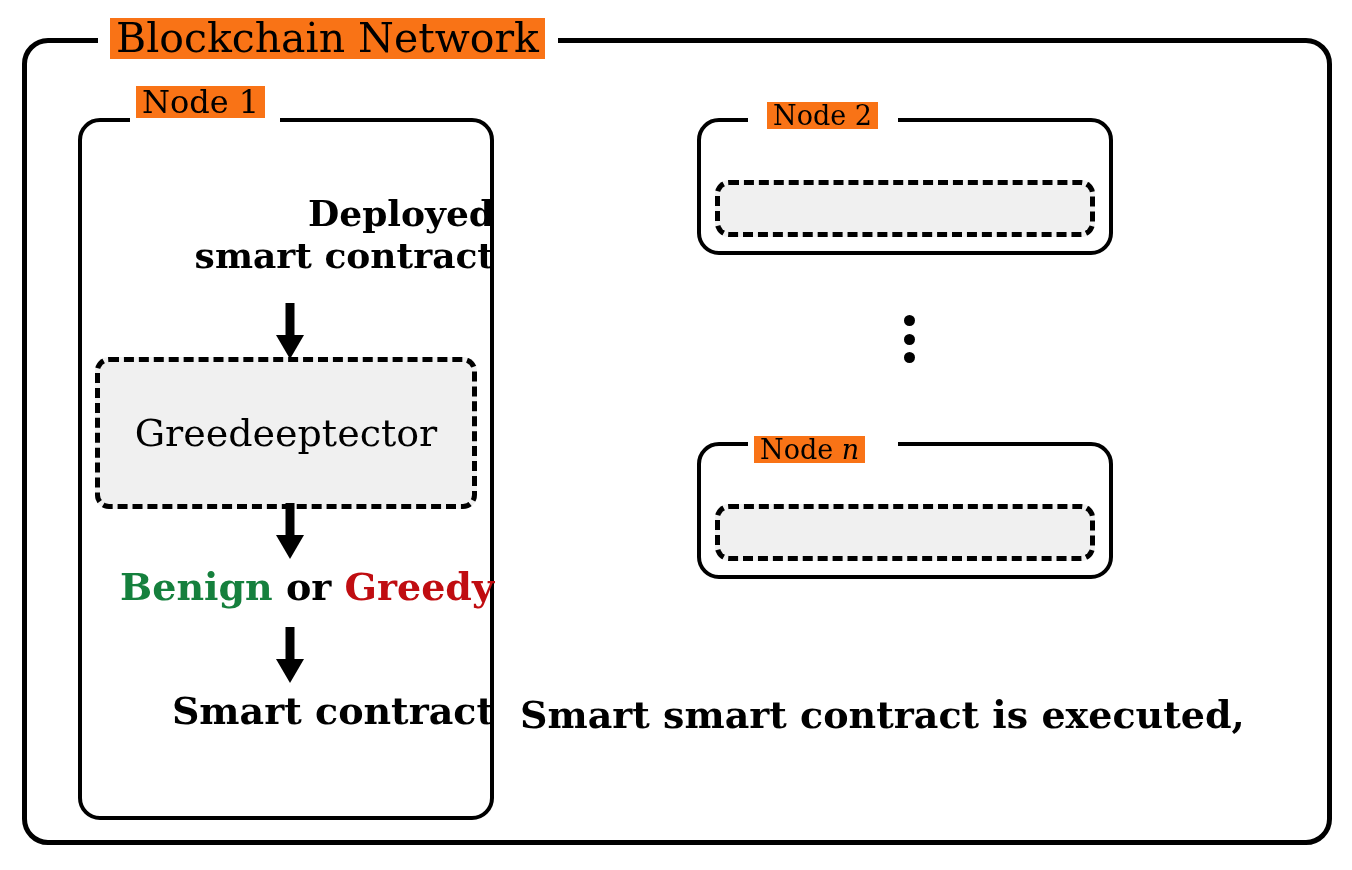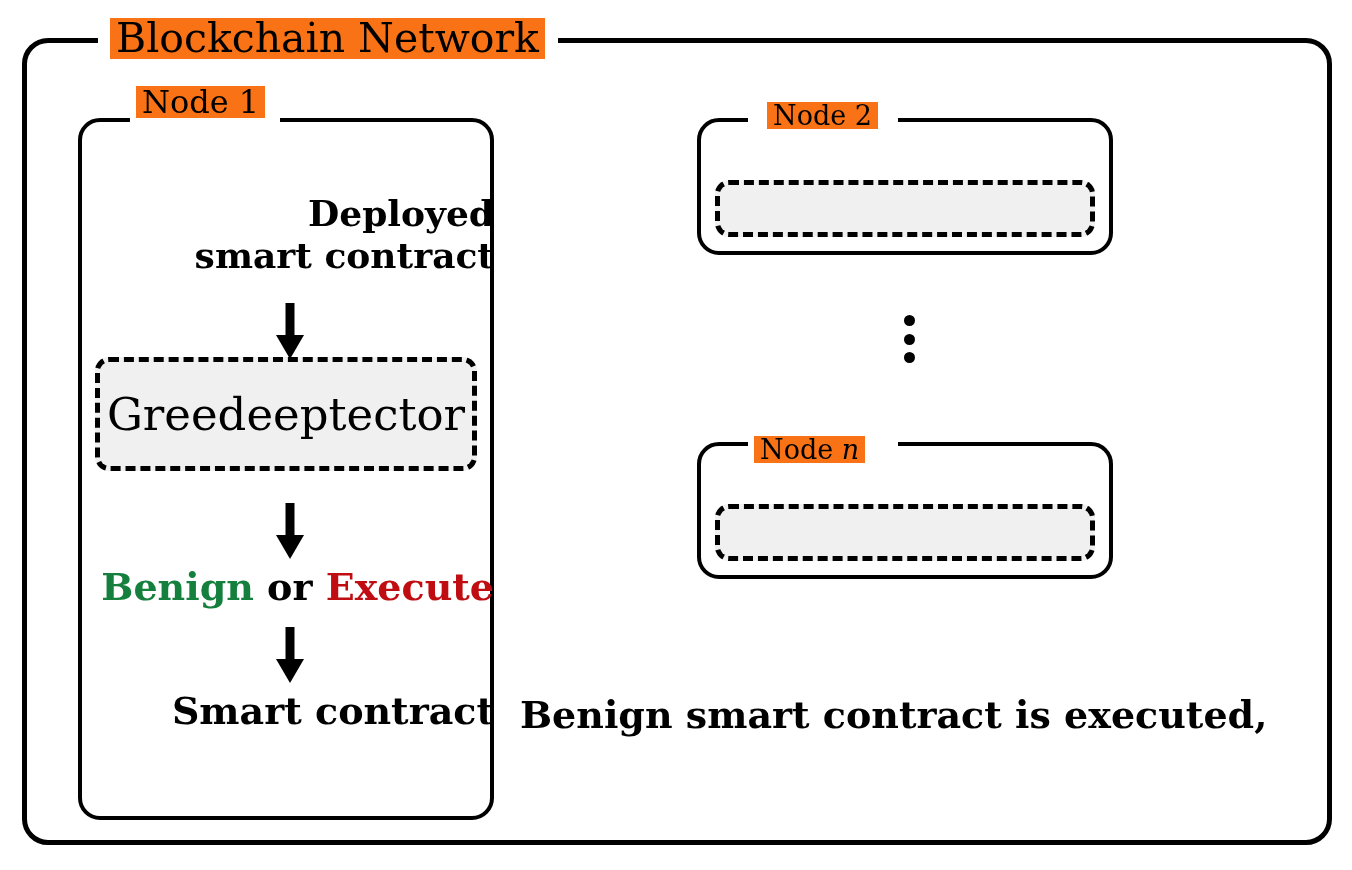--- a/index.html
+++ b/index.html
@@ -116,31 +116,31 @@
   <div class="textblock" style="left:78px; top:193px; width:416px; font-size:36px;">
     <div>Deployed</div>
     <div>smart contract</div>
   </div>
 
   <svg class="arrow" style="left:268px; top:303px;" width="44" height="58" viewBox="0 0 44 58">
     <line x1="22" y1="0" x2="22" y2="40" stroke="#000000" stroke-width="9"></line>
     <polygon points="22,56 8,32 36,32" fill="#000000"></polygon>
   </svg>
 
-  <div class="dashed-box" style="left:95px; top:357px; width:382px; height:114px; font-size:45px;">
+  <div class="dashed-box" style="left:95px; top:357px; width:382px; height:152px; font-size:38px;">
     <span>Greedeeptector</span>
   </div>
 
   <svg class="arrow" style="left:268px; top:503px;" width="44" height="58" viewBox="0 0 44 58">
     <line x1="22" y1="0" x2="22" y2="40" stroke="#000000" stroke-width="9"></line>
     <polygon points="22,56 8,32 36,32" fill="#000000"></polygon>
   </svg>
 
   <div class="textblock" style="left:78px; top:565px; width:416px; font-size:38px;">
-    <span class="benign">Benign</span><span>&nbsp;</span><span>or</span><span>&nbsp;</span><span class="greedy">Execute</span>
+    <span class="benign">Benign</span><span>&nbsp;</span><span>or</span><span>&nbsp;</span><span class="greedy">Greedy</span>
   </div>
 
   <svg class="arrow" style="left:268px; top:627px;" width="44" height="58" viewBox="0 0 44 58">
     <line x1="22" y1="0" x2="22" y2="40" stroke="#000000" stroke-width="9"></line>
     <polygon points="22,56 8,32 36,32" fill="#000000"></polygon>
   </svg>
 
   <div class="textblock" style="left:78px; top:689px; width:416px; font-size:38px;">
     <div>Smart contract</div>
   </div>
@@ -165,16 +165,16 @@
 
   <div class="frame-notch" style="left:748px; top:438px; width:150px;"></div>
 
   <div class="frame-label" style="left:754px; top:436px; font-size:27px;"><span>Node </span><span class="italic-n">n</span></div>
 
   <div class="dashed-box" style="left:715px; top:504px; width:380px; height:57px;">
     <span></span>
   </div>
 
   <div class="textblock" style="left:520px; top:686px; width:700px; font-size:38px; line-height:1.5;">
-    <div>Benign smart contract is executed,</div>
+    <div>Smart smart contract is executed,</div>
   </div>
 
 </div>
 
 </body></html>

